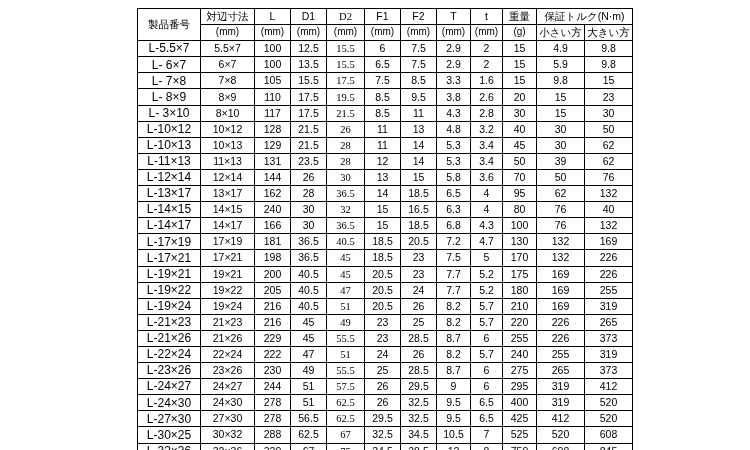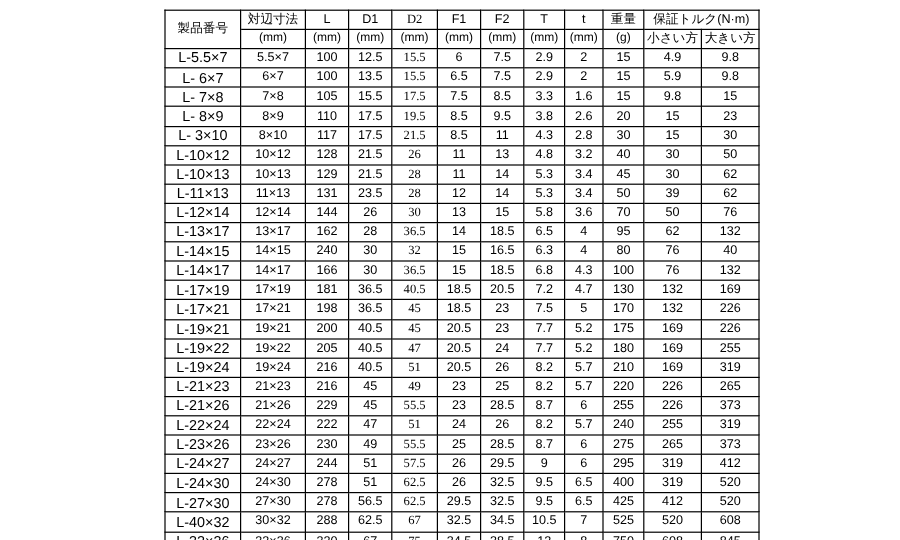--- a/index.html
+++ b/index.html
@@ -433,21 +433,21 @@
           <td class="col-D2 cell">62.5</td>
           <td class="col-F1 cell">29.5</td>
           <td class="col-F2 cell">32.5</td>
           <td class="col-T cell">9.5</td>
           <td class="col-t cell">6.5</td>
           <td class="col-w cell">425</td>
           <td class="col-tq-s cell">412</td>
           <td class="col-tq-l cell">520</td>
         </tr>
         <tr>
-          <td class="col-model model">L-40×32</td>
+          <td class="col-model model">L-30×25</td>
           <td class="col-aw cell">30×32</td>
           <td class="col-L cell">288</td>
           <td class="col-D1 cell">62.5</td>
           <td class="col-D2 cell">67</td>
           <td class="col-F1 cell">32.5</td>
           <td class="col-F2 cell">34.5</td>
           <td class="col-T cell">10.5</td>
           <td class="col-t cell">7</td>
           <td class="col-w cell">525</td>
           <td class="col-tq-s cell">520</td>

